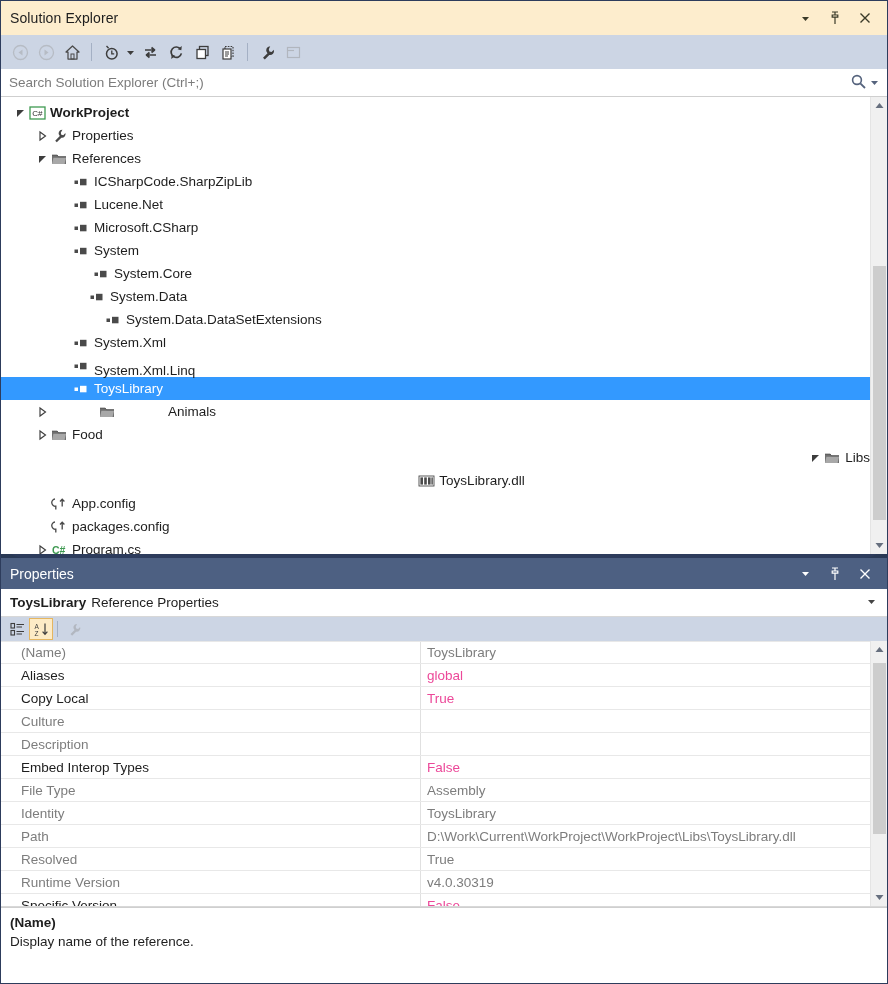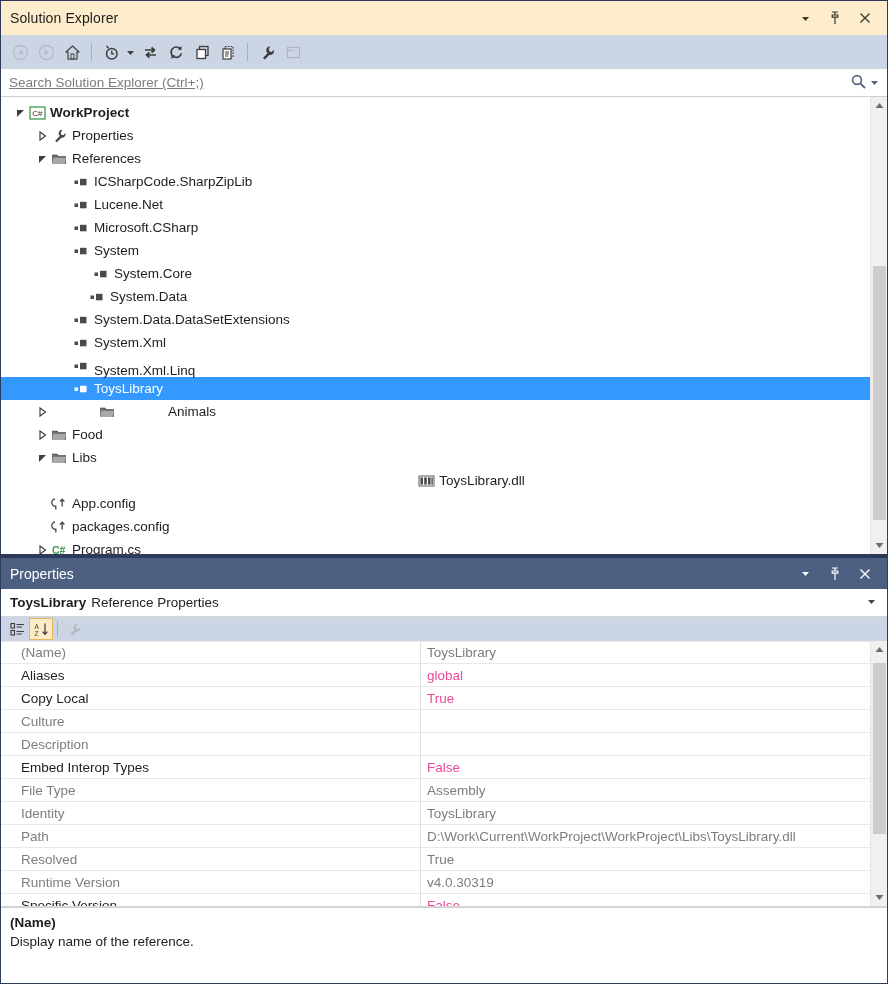--- a/index.html
+++ b/index.html
@@ -75,21 +75,21 @@
   
   .se-search {
     height: 28px;
     background: #ffffff;
     border-bottom: 1px solid #cfcfcf;
     display: flex; align-items: center;
     padding: 0 4px 0 8px;
     flex-shrink: 0;
   }
   .se-search .ph {
-    flex: 1; color: #7c7c7c; font-size: 13.5px; text-decoration: underline;
+    flex: 1; color: #7c7c7c; font-size: 13.5px;
   }
   .se-search .s-icons { display: flex; align-items: center; gap: 3px; padding-right: 4px; }
 
   
   .se-body { flex: 1; display: flex; min-height: 0; background: #fff; position: relative; }
   .tree { flex: 1; overflow: hidden; padding-top: 4px; position: relative; }
   .row {
     height: 23px;
     display: flex; align-items: center;
     font-size: 13.5px; color: #1e1e1e;
@@ -425,21 +425,21 @@
           <div class="row" style="padding-left: 72px;">
             <span class="exp"></span>
             <span class="ico">
               <svg width="17" height="16" viewBox="0 0 17 16">
                 <rect x="1.5" y="6.5" width="3.5" height="3.5" fill="#4a4a4a"></rect>
                 <rect x="7" y="4.8" width="6.5" height="6.5" fill="#4a4a4a"></rect>
               </svg>
             </span>
             <span class="lbl">System.Data</span>
           </div>
-          <div class="row" style="padding-left: 56px;">
+          <div class="row" style="padding-left: 88px;">
             <span class="exp"></span>
             <span class="ico">
               <svg width="17" height="16" viewBox="0 0 17 16">
                 <rect x="1.5" y="6.5" width="3.5" height="3.5" fill="#4a4a4a"></rect>
                 <rect x="7" y="4.8" width="6.5" height="6.5" fill="#4a4a4a"></rect>
               </svg>
             </span>
             <span class="lbl">System.Data.DataSetExtensions</span>
           </div>
           <div class="row" style="padding-left: 56px;">
@@ -495,21 +495,21 @@
             </span>
             <span class="ico">
               <svg width="17" height="16" viewBox="0 0 17 16">
                 <path d="M1 4.2 L6.2 4.2 L7.6 5.8 L15 5.8 L15 13 L1 13 Z" fill="#6f6f6f"></path>
                 <path d="M1 4.2 L6.2 4.2 L7.6 5.8 L15 5.8" fill="none" stroke="#4a4a4a" stroke-width="1"></path>
                 <path d="M2.4 6.8 L15 6.8 L13.6 13 L1 13 Z" fill="#a8a8a8"></path>
               </svg>
             </span>
             <span class="lbl">Food</span>
           </div>
-          <div class="row" style="padding-left: 34px;">
+          <div class="row" style="padding-left: 34px; justify-content: flex-end;">
             <span class="exp">
               <svg width="11" height="12" viewBox="0 0 11 12">
                 <path d="M2 3 L9 3 L2 10 Z" fill="#3d3d3d"></path>
               </svg>
             </span>
             <span class="ico">
               <svg width="17" height="16" viewBox="0 0 17 16">
                 <path d="M1 4.2 L6.2 4.2 L7.6 5.8 L15 5.8 L15 13 L1 13 Z" fill="#6f6f6f"></path>
                 <path d="M1 4.2 L6.2 4.2 L7.6 5.8 L15 5.8" fill="none" stroke="#4a4a4a" stroke-width="1"></path>
                 <path d="M2.4 6.8 L15 6.8 L13.6 13 L1 13 Z" fill="#a8a8a8"></path>

